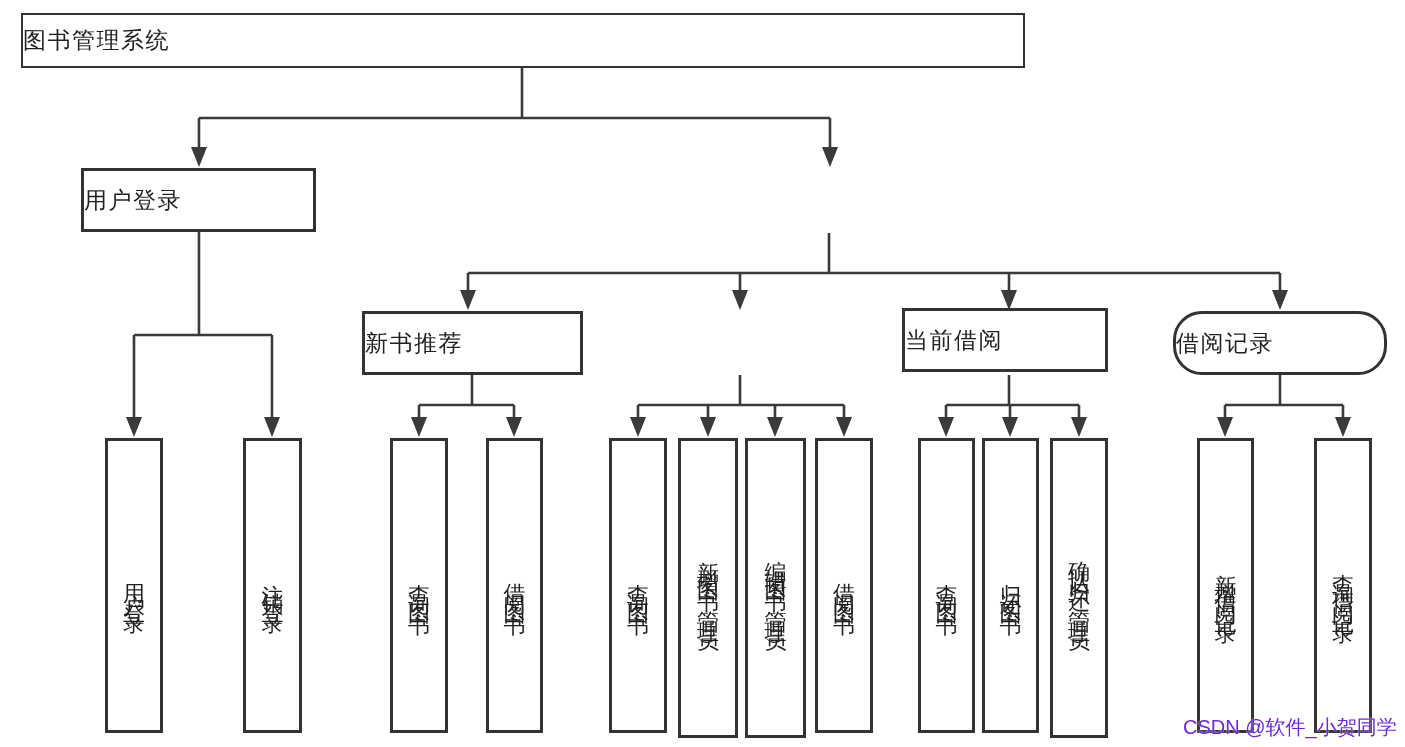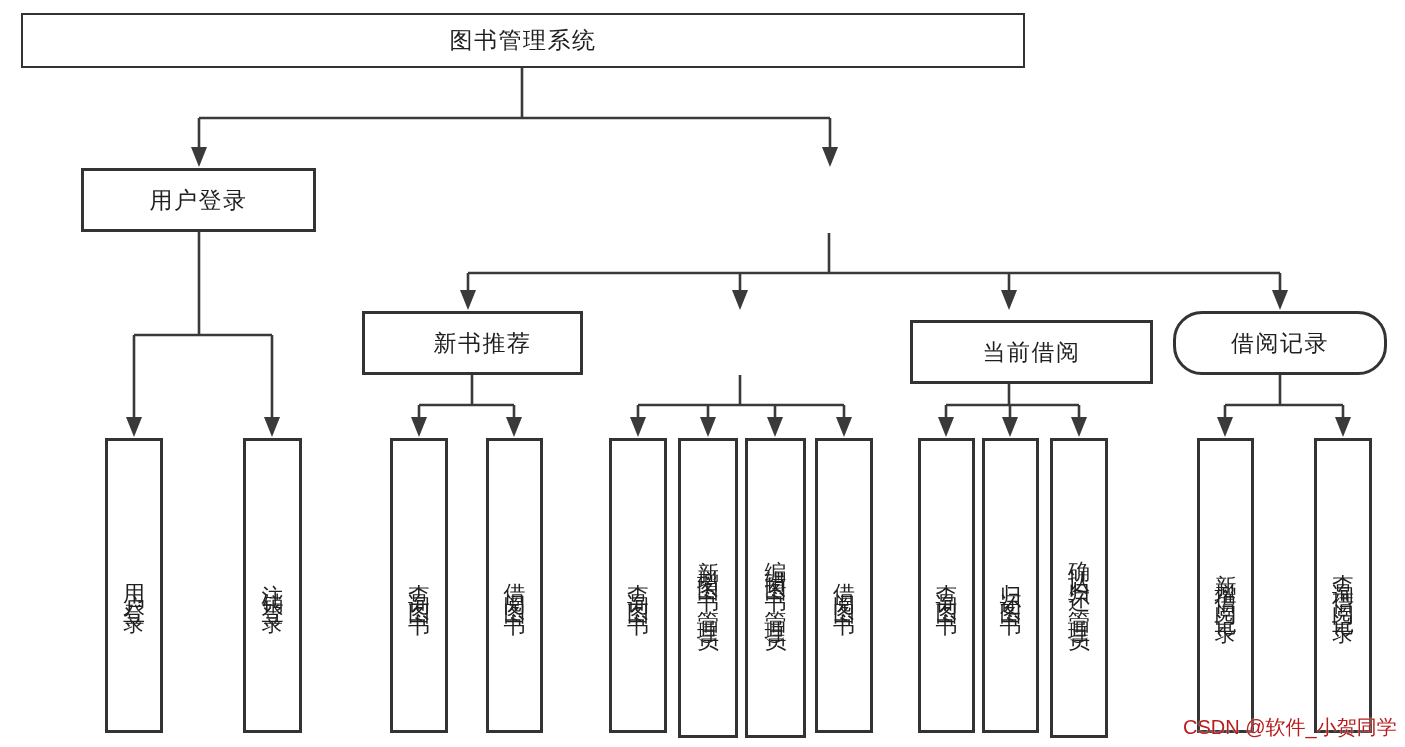--- a/index.html
+++ b/index.html
@@ -6,38 +6,38 @@
   .stage {
     position:relative; width:1405px; height:747px; background:#ffffff;
     font-family:"Liberation Sans", sans-serif; overflow:hidden;
   }
   svg.wires { position:absolute; left:0; top:0; width:1405px; height:747px; }
   svg.wires path { stroke:#3a3a3a; stroke-width:2.6; fill:none; }
   svg.wires polygon { fill:#3a3a3a; stroke:none; }
 
   .hbox {
     position:absolute; box-sizing:border-box; background:#ffffff;
-    border:3px solid #333333; display:flex; align-items:center; justify-content:center;
+    border:3px solid #333333; display:flex; align-items:center; justify-content:flex-start;
     font-size:23px; color:#1f1f1f; letter-spacing:1.5px; z-index:2;
   }
   .hbox.root { border-width:2px; }
 
   .vbox {
     position:absolute; box-sizing:border-box; background:#ffffff;
     border:3px solid #333333; display:flex; align-items:center; justify-content:center;
     z-index:2;
   }
   .vbox span {
     writing-mode:vertical-rl; text-orientation:mixed;
     font-size:22px; letter-spacing:10px; line-height:1; color:#1f1f1f;
   }
 
   .watermark {
     position:absolute; left:1183px; top:714px; z-index:5; white-space:nowrap;
-    font-size:20px; color:#b91c1c; text-shadow:0 0 2px #ffffff;
+    font-size:20px; color:#6d28d9; text-shadow:0 0 2px #ffffff;
   }
 </style>
 </head>
 <body>
 
 <div class="stage">
 
   <svg class="wires" viewBox="0 0 1405 747">
 
     <g>
@@ -89,24 +89,24 @@
   </svg>
 
   <div class="hbox root" style="left:21px; top:13px; width:1004px; height:55px;">
     <span>图书管理系统</span>
   </div>
 
   <div class="hbox" style="left:81px; top:168px; width:235px; height:64px;">
     <span>用户登录</span>
   </div>
 
-  <div class="hbox" style="left:362px; top:311px; width:221px; height:64px;padding-left:20px;">
+  <div class="hbox" style="left:362px; top:311px; width:221px; height:64px;">
     <span>新书推荐</span>
   </div>
-  <div class="hbox" style="left:902px; top:320px; width:243px; height:64px;margin-left:8px;">
+  <div class="hbox" style="left:902px; top:308px; width:206px; height:64px;">
     <span>当前借阅</span>
   </div>
   <div class="hbox" style="left:1173px; top:311px; width:214px; height:64px;border-radius:29px;">
     <span>借阅记录</span>
   </div>
 
   <div class="vbox" style="left:105px; top:438px; width:58px; height:295px;">
     <span>用户登录</span>
   </div>
   <div class="vbox" style="left:243px; top:438px; width:59px; height:295px;">

